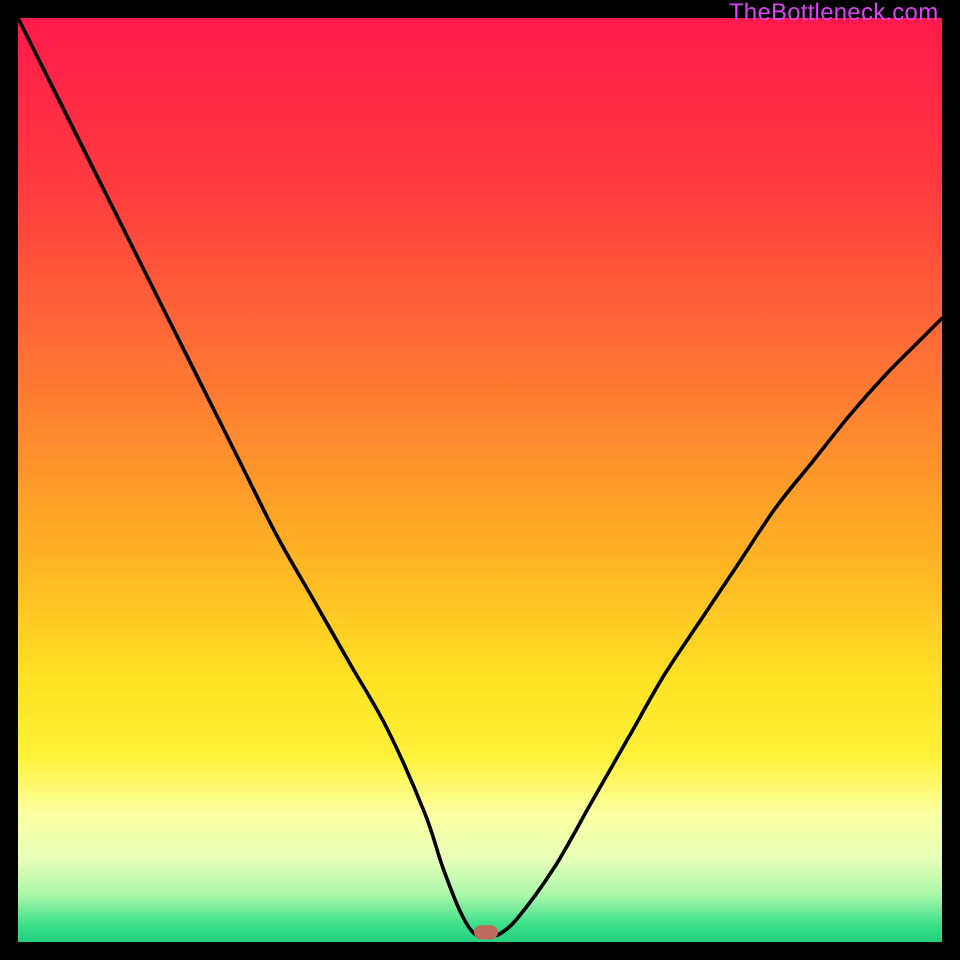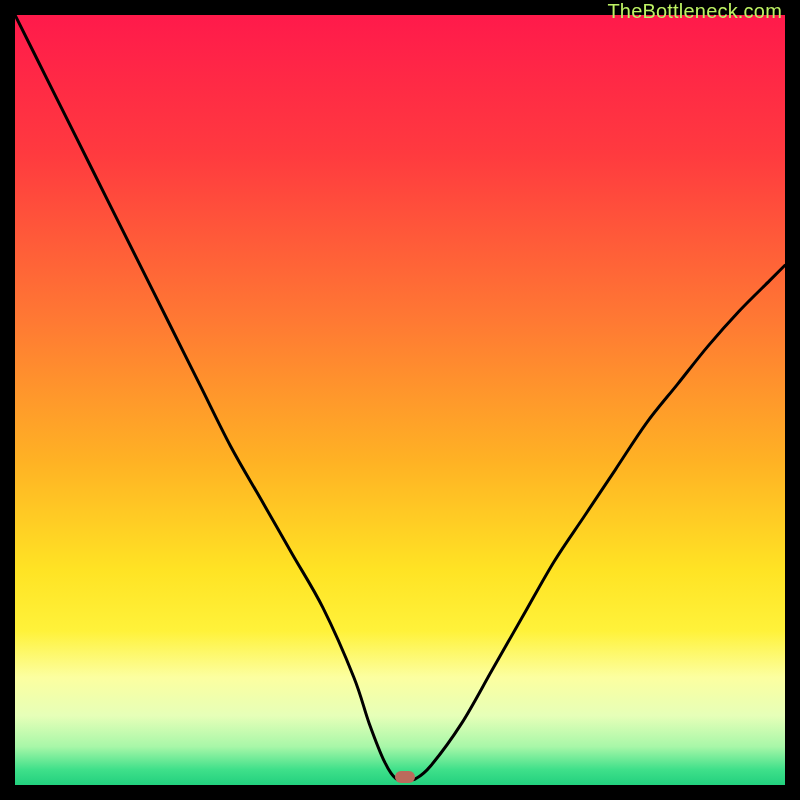--- a/index.html
+++ b/index.html
@@ -45,21 +45,21 @@
     position: absolute;
     width: 20px;
     height: 12px;
     border-radius: 6px;
     transform: translate(-50%, -50%);
   }
   .watermark {
     position: absolute;
     top: 0px;
     right: 18px;
-    color: #bef264;
+    color: #d946ef;
     font-size: 20px;
     letter-spacing: 0.2px;
   }
 </style>
 </head>
 <body>
 
 <div class="frame">
   <div class="plot-area">
     <svg class="gradient" viewBox="0 0 770 770" preserveAspectRatio="none">

